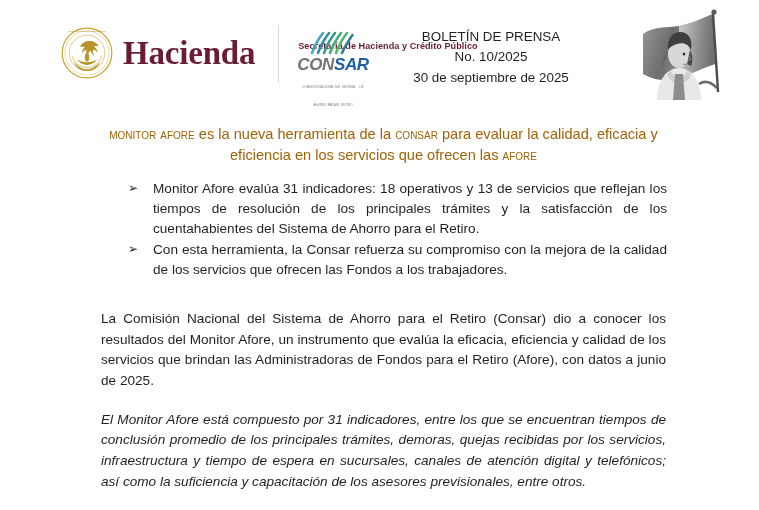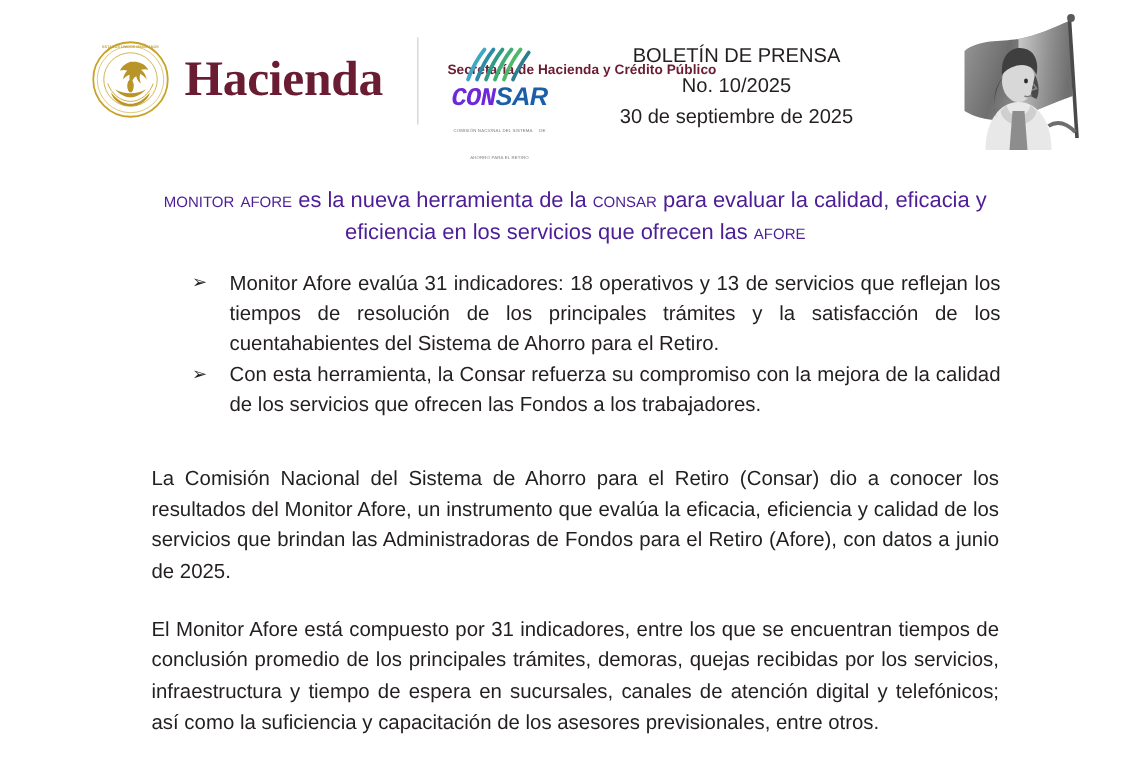--- a/index.html
+++ b/index.html
@@ -97,21 +97,21 @@
   }
 
   .consar-word {
     font-family: "Liberation Sans", sans-serif;
     font-weight: bold;
     font-style: italic;
     font-size: 17px;
     line-height: 1;
     letter-spacing: -0.4px;
   }
-  .consar-con { color: #6d28d9; font-family: Liberation Mono, monospace; }
+  .consar-con { color: #737373; }
   .consar-sar { color: #1B5FA8; }
 
   .consar-legend {
     font-family: "Liberation Sans", sans-serif;
     font-size: 2.9px;
     line-height: 1.35;
     color: #7a7a7a;
     margin-top: 2px;
     letter-spacing: 0.1px;
   }
@@ -141,21 +141,21 @@
     left: 0;
     top: 110px;
     width: 759px;
   }
 
   .intro {
     margin: 14px 100px 0 108px;
     text-align: center;
     font-size: 14.6px;
     line-height: 1.45;
-    color: #4c1d95;
+    color: #a16207;
   }
 
   .smallcaps {
     font-variant: small-caps;
     text-transform: lowercase;
   }
 
   .bullets {
     margin: 13px 92px 0 128px;
     padding: 0;
@@ -184,20 +184,21 @@
   .para {
     margin: 29px 93px 0 101px;
     font-size: 13.6px;
     line-height: 1.52;
     text-align: justify;
     color: #231f20;
   }
 
   .para.last {
     margin-top: 18px;
+    font-style: italic;
   }
 </style>
 </head>
 <body>
 
 <div class="page">
 
   <div class="header">
 
     <div class="hacienda-block">

